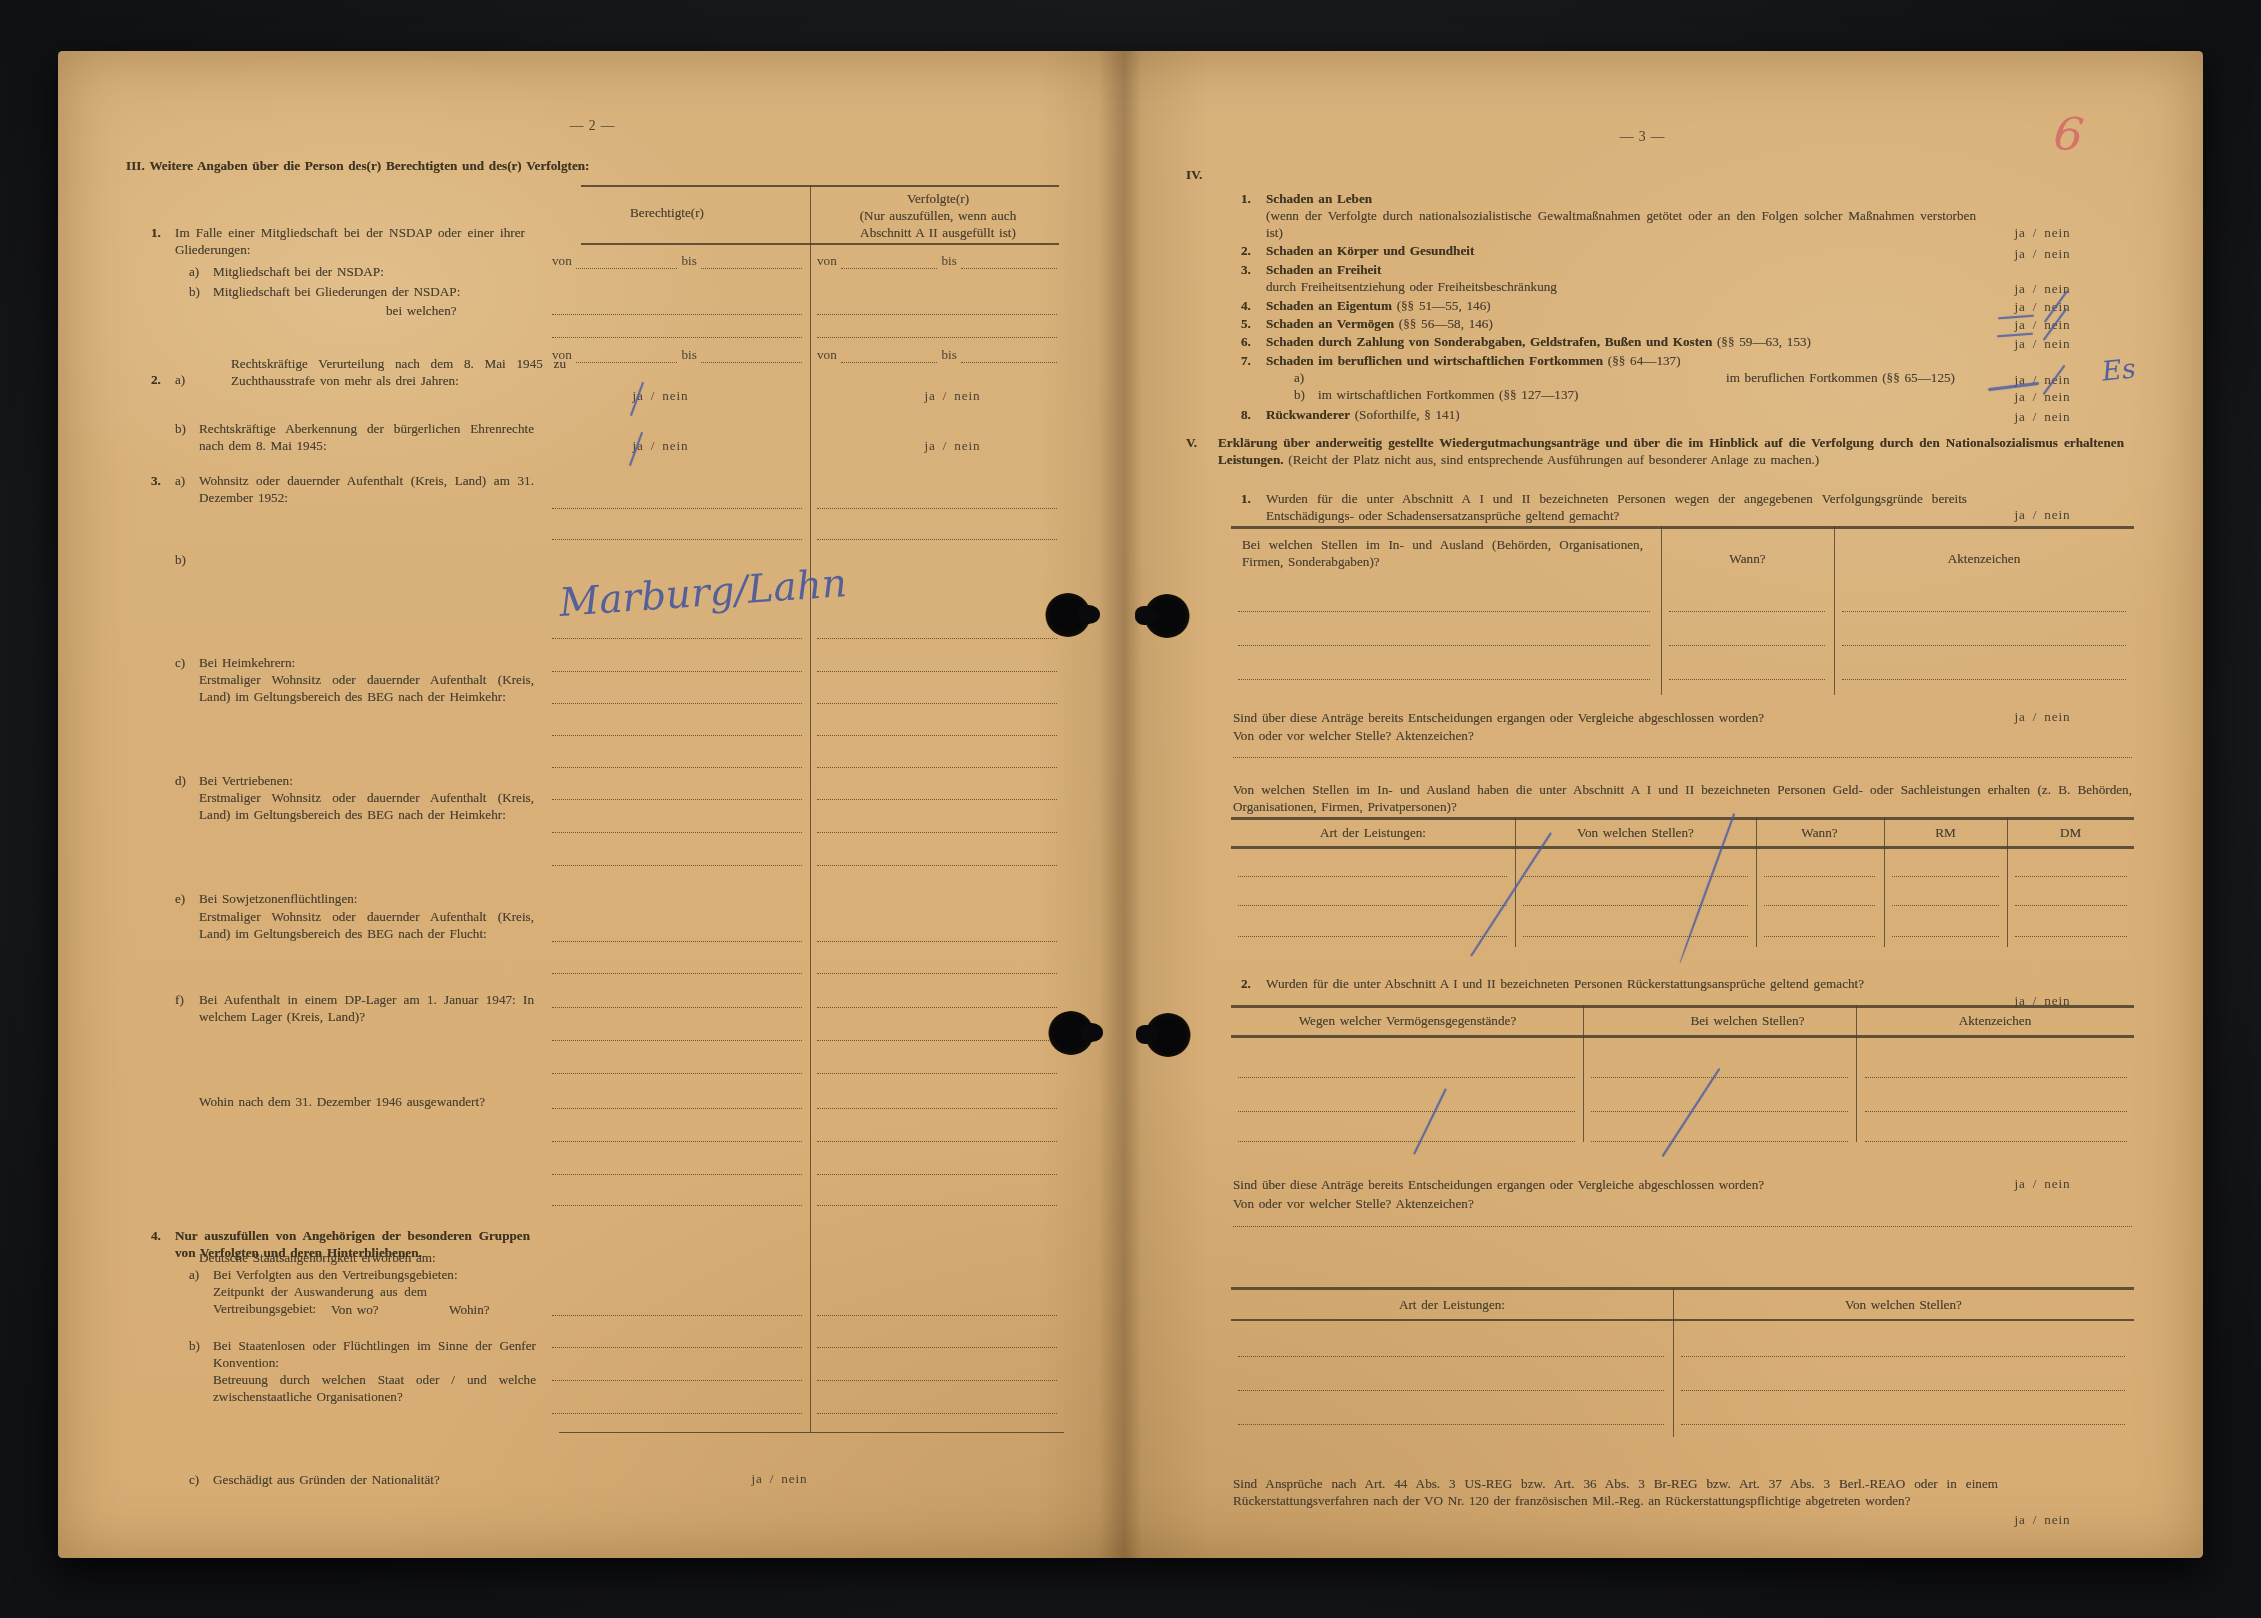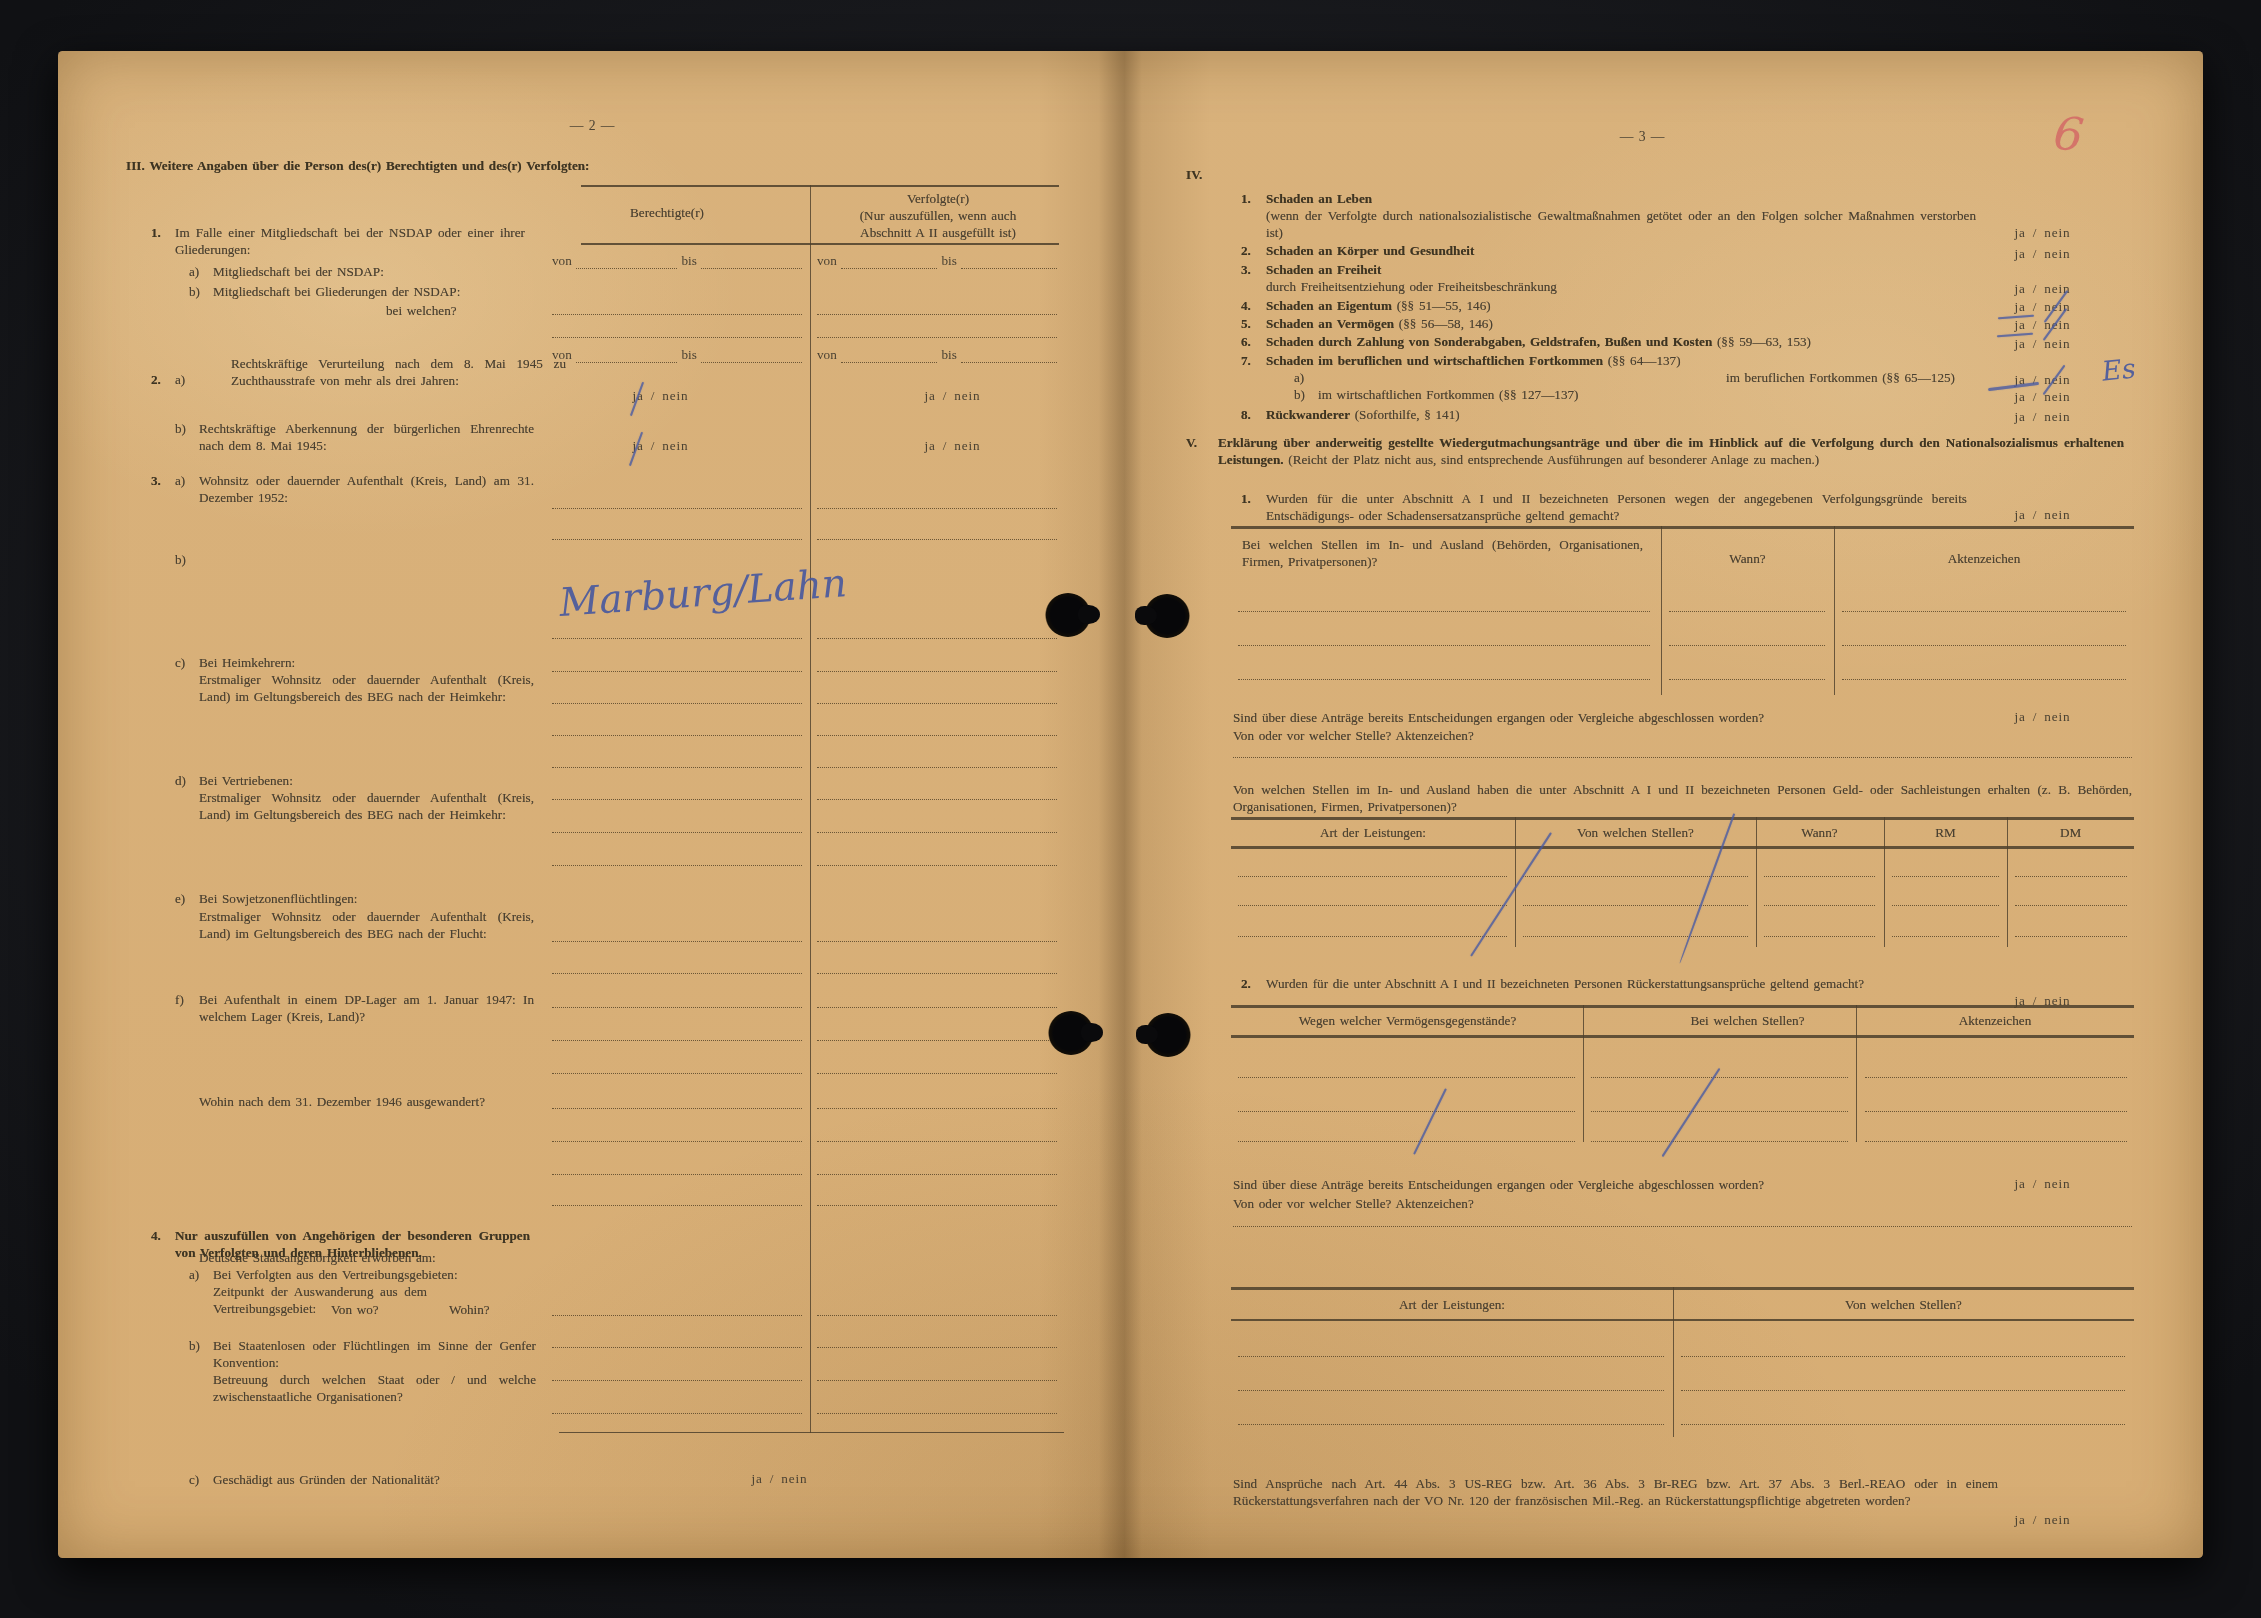--- a/index.html
+++ b/index.html
@@ -296,21 +296,21 @@
     <span>(Reicht der Platz nicht aus, sind entsprechende Ausführungen auf besonderer Anlage zu machen.)</span>
   </div>
 
   <div class="lbl b" style="left:122px;top:437px;">1.</div>
   <div class="lbl" style="left:147px;top:437px;width:701px;">Wurden für die unter Abschnitt A I und II bezeichneten Personen wegen der angegebenen Verfolgungsgründe bereits Entschädigungs- oder Schadensersatzansprüche geltend gemacht?</div>
   <div class="jn jnr" style="top:454px;"><span>ja / nein</span></div>
 
   <div class="hr thick" style="left:112px;top:473px;width:903px;"></div>
   <div class="vr" style="left:542px;top:473px;height:169px;"></div>
   <div class="vr" style="left:715px;top:473px;height:169px;"></div>
-  <div class="lbl" style="left:123px;top:483px;width:401px;">Bei welchen Stellen im In- und Ausland (Behörden, Organisationen, Firmen, Privatpersonen)?</div>
+  <div class="lbl" style="left:123px;top:483px;width:401px;">Bei welchen Stellen im In- und Ausland (Behörden, Organisationen, Firmen, Sonderabgaben)?</div>
   <div class="lbl c" style="left:542px;top:497px;width:173px;">Wann?</div>
   <div class="lbl c" style="left:715px;top:497px;width:300px;">Aktenzeichen</div>
   <div class="dot t1a" style="top:558px;"></div>
   <div class="dot t1b" style="top:558px;"></div>
   <div class="dot t1c" style="top:558px;"></div>
   <div class="dot t1a" style="top:592px;"></div>
   <div class="dot t1b" style="top:592px;"></div>
   <div class="dot t1c" style="top:592px;"></div>
   <div class="dot t1a" style="top:626px;"></div>
   <div class="dot t1b" style="top:626px;"></div>

